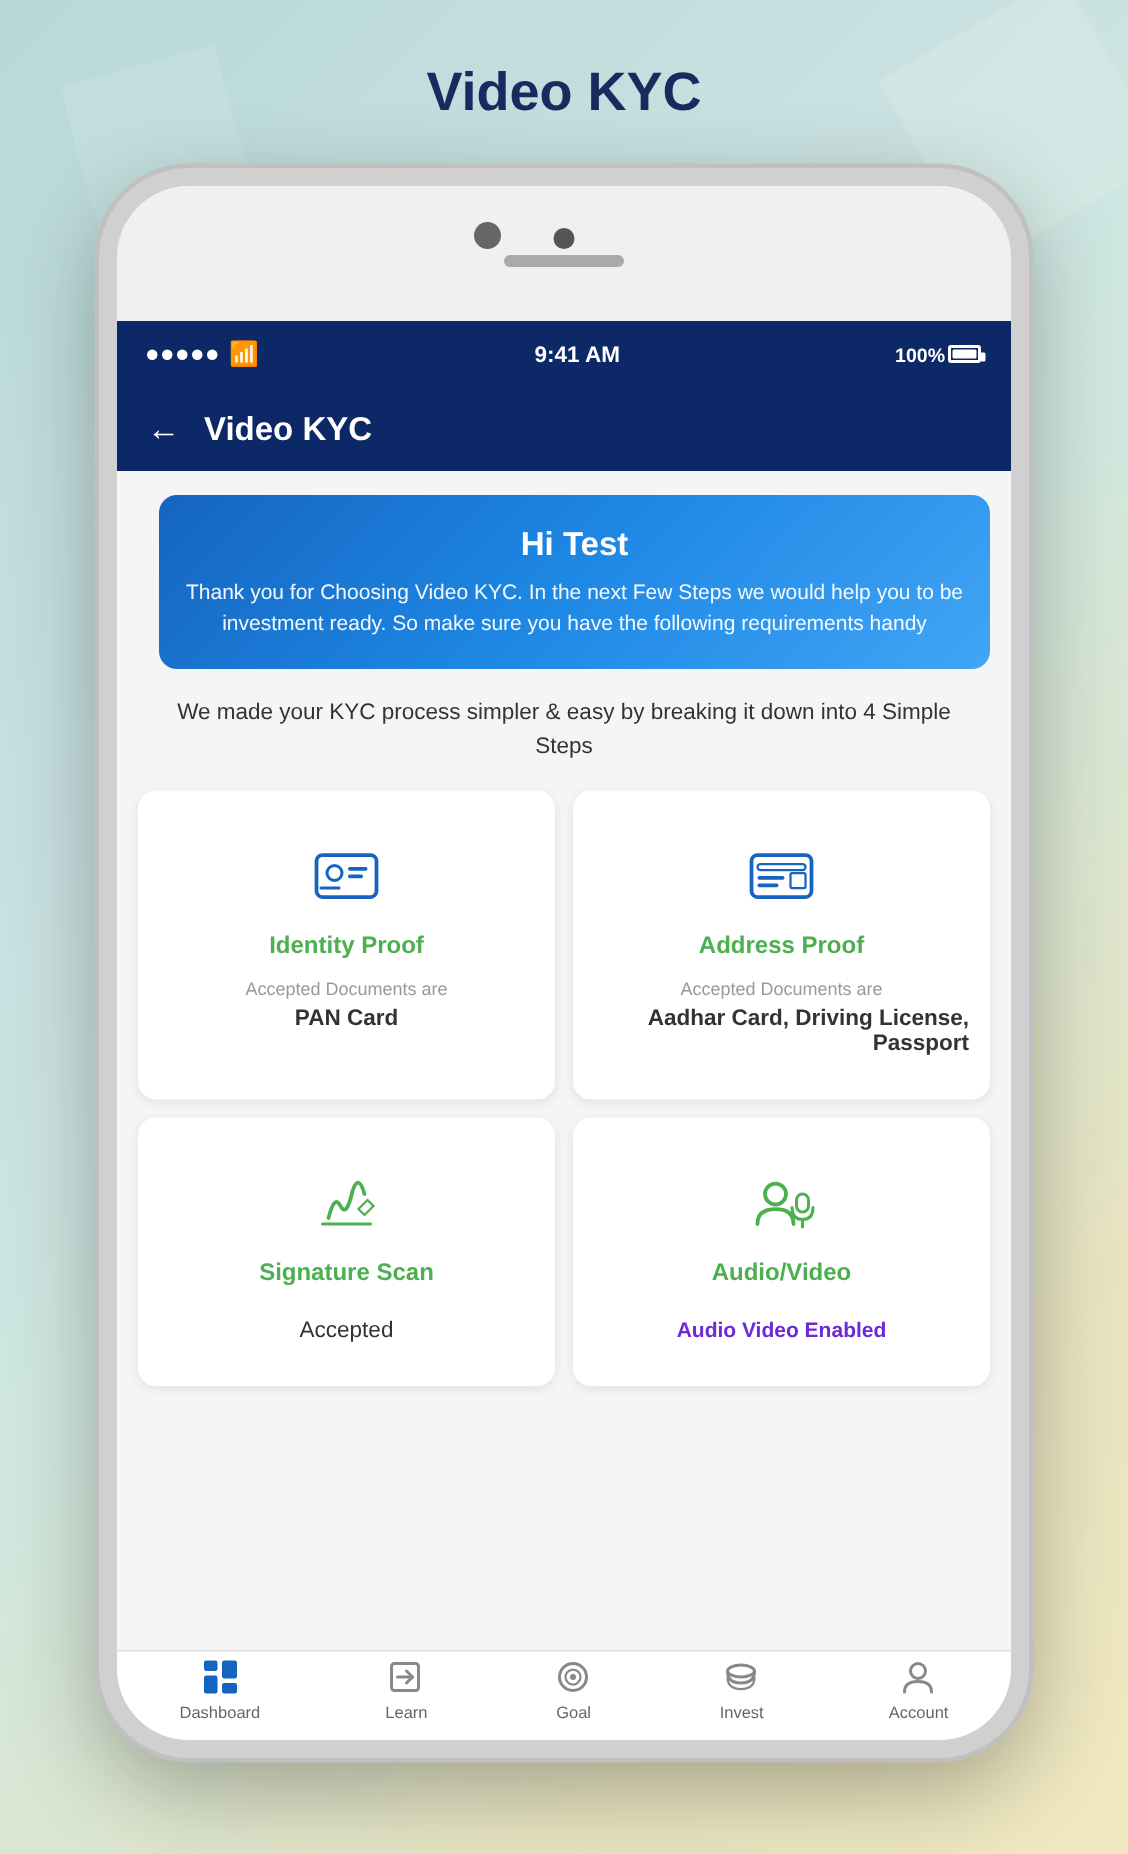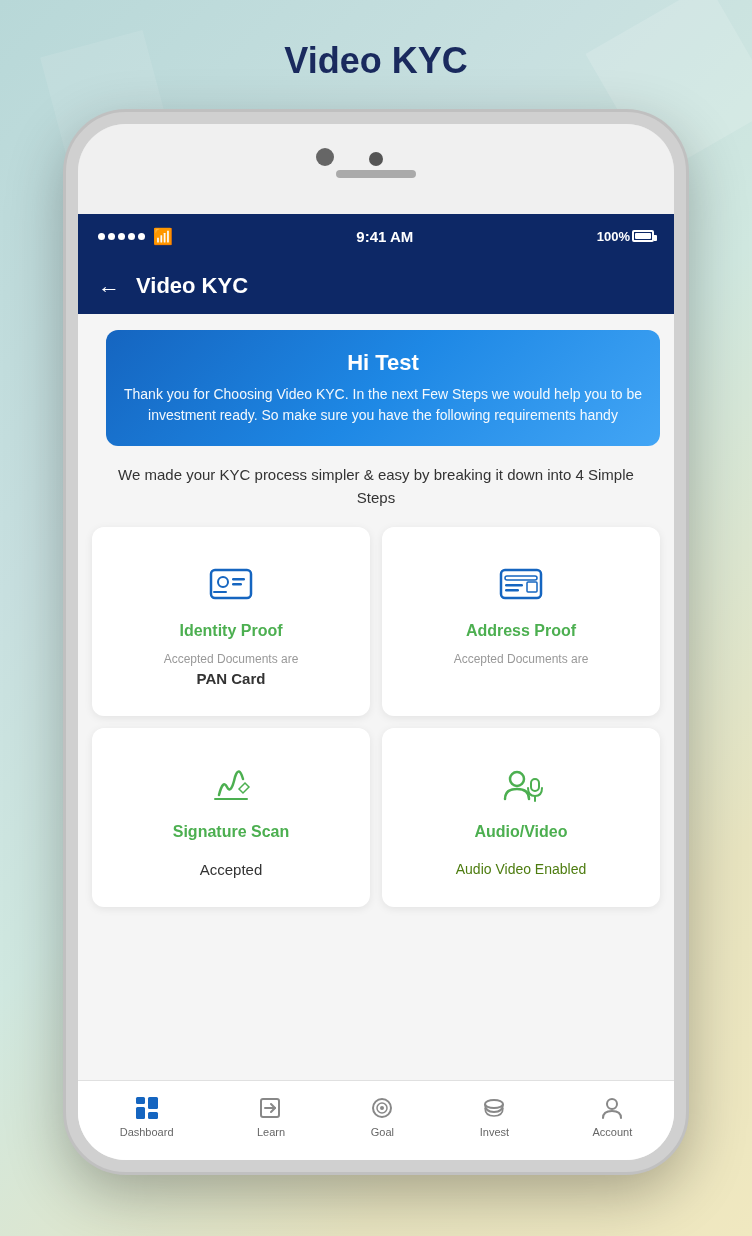--- a/index.html
+++ b/index.html
@@ -309,21 +309,21 @@
       color: #333;
       text-align: right;
     }
 
     
     .bottom-nav {
       position: absolute;
       bottom: 0;
       left: 0;
       right: 0;
-      height: 80px;
+      height: 60px;
       background: white;
       border-top: 1px solid #e0e0e0;
       display: flex;
       align-items: center;
       justify-content: space-around;
       padding-bottom: 10px;
     }
 
     .nav-item {
       display: flex;
@@ -426,20 +426,21 @@
           <svg width="52" height="52" viewBox="0 0 52 52" fill="none">
             <rect x="6" y="12" width="40" height="28" rx="4" stroke="#1565c0" stroke-width="2.5" fill="none"></rect>
             <rect x="10" y="18" width="32" height="4" rx="2" fill="none" stroke="#1565c0" stroke-width="1.5"></rect>
             <rect x="10" y="26" width="18" height="2.5" rx="1.2" fill="#1565c0"></rect>
             <rect x="10" y="31" width="14" height="2.5" rx="1.2" fill="#1565c0"></rect>
             <rect x="32" y="24" width="10" height="10" rx="1" fill="none" stroke="#1565c0" stroke-width="1.5"></rect>
           </svg>
         </div>
         <div class="card-title">Address Proof</div>
         <div class="card-subtitle">Accepted Documents are</div>
+        <div class="card-doc">Aadhar Card, Driving License, Passport</div>
       </div>
 
       <div class="card">
         <div class="card-icon">
           <svg width="52" height="52" viewBox="0 0 52 52" fill="none">
             <path d="M14 36 Q18 20 22 28 Q26 36 30 18 Q34 6 38 20" stroke="#4caf50" stroke-width="2.5" fill="none" stroke-linecap="round"></path>
             <path d="M10 40 L42 40" stroke="#4caf50" stroke-width="2" stroke-linecap="round"></path>
             <path d="M34 30 L40 24 L44 28 L38 34 Z" stroke="#4caf50" stroke-width="1.5" fill="none"></path>
           </svg>
         </div>
@@ -453,21 +454,21 @@
 
             <circle cx="22" cy="20" r="7" stroke="#4caf50" stroke-width="2.5" fill="none"></circle>
             <path d="M10 40 Q10 30 22 30 Q34 30 34 40" stroke="#4caf50" stroke-width="2.5" fill="none" stroke-linecap="round"></path>
 
             <rect x="36" y="20" width="8" height="12" rx="4" stroke="#4caf50" stroke-width="2" fill="none"></rect>
             <path d="M33 29 Q33 37 40 37 Q47 37 47 29" stroke="#4caf50" stroke-width="2" fill="none" stroke-linecap="round"></path>
             <line x1="40" y1="37" x2="40" y2="42" stroke="#4caf50" stroke-width="2" stroke-linecap="round"></line>
           </svg>
         </div>
         <div class="card-title">Audio/Video</div>
-        <div class="card-doc" style="font-size:14px;font-weight:400;color:#4d7c0f;margin-top:8px;text-align:left;">Audio Video Enabled</div>
+        <div class="card-doc" style="font-size:14px;font-weight:700;color:#6d28d9;margin-top:8px;text-align:left;">Audio Video Enabled</div>
       </div>
 
     </div>
 
     <div class="bottom-nav">
 
       <div class="nav-item">
         <div class="nav-icon">
           <svg width="28" height="28" viewBox="0 0 28 28" fill="none">
             <rect x="3" y="3" width="9" height="7" rx="1.5" fill="#1565c0"></rect>

